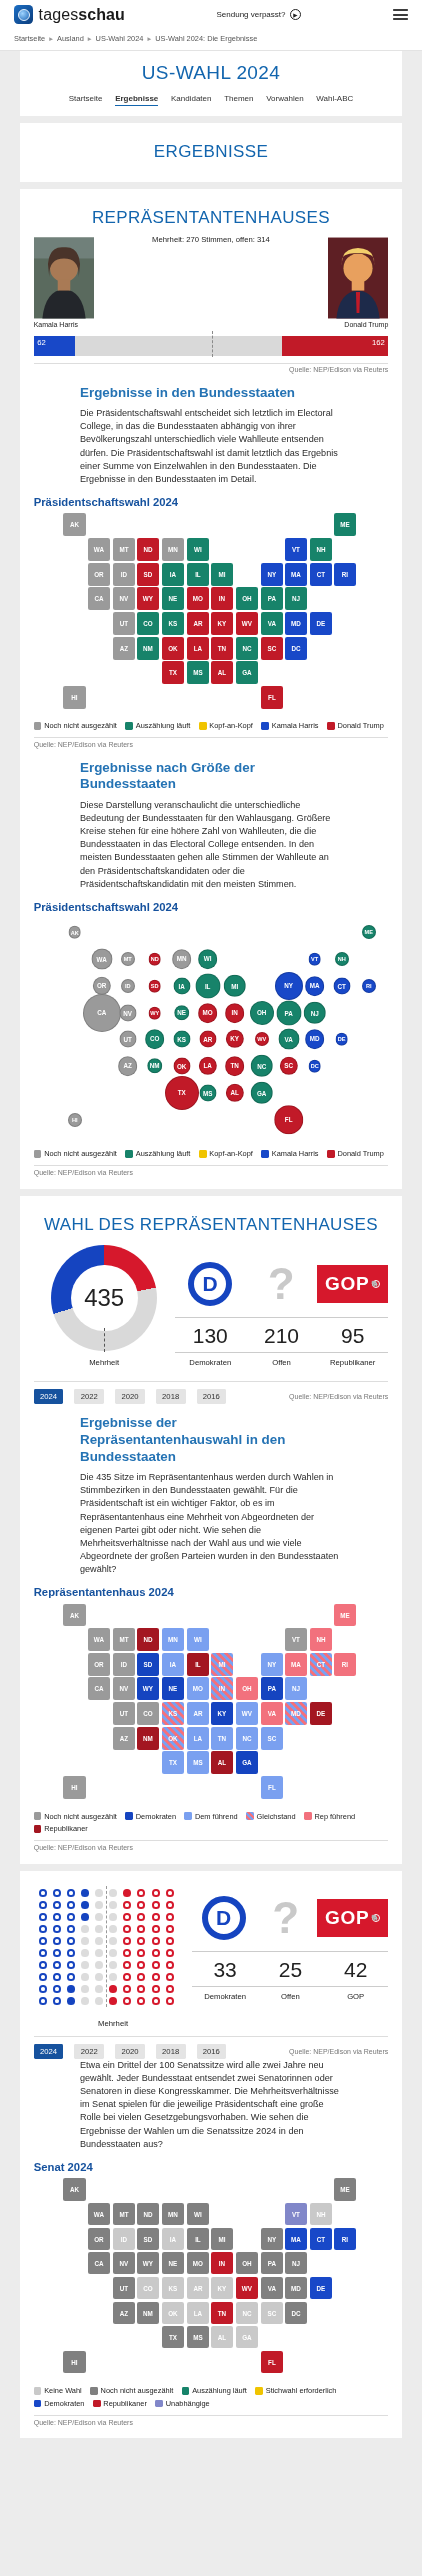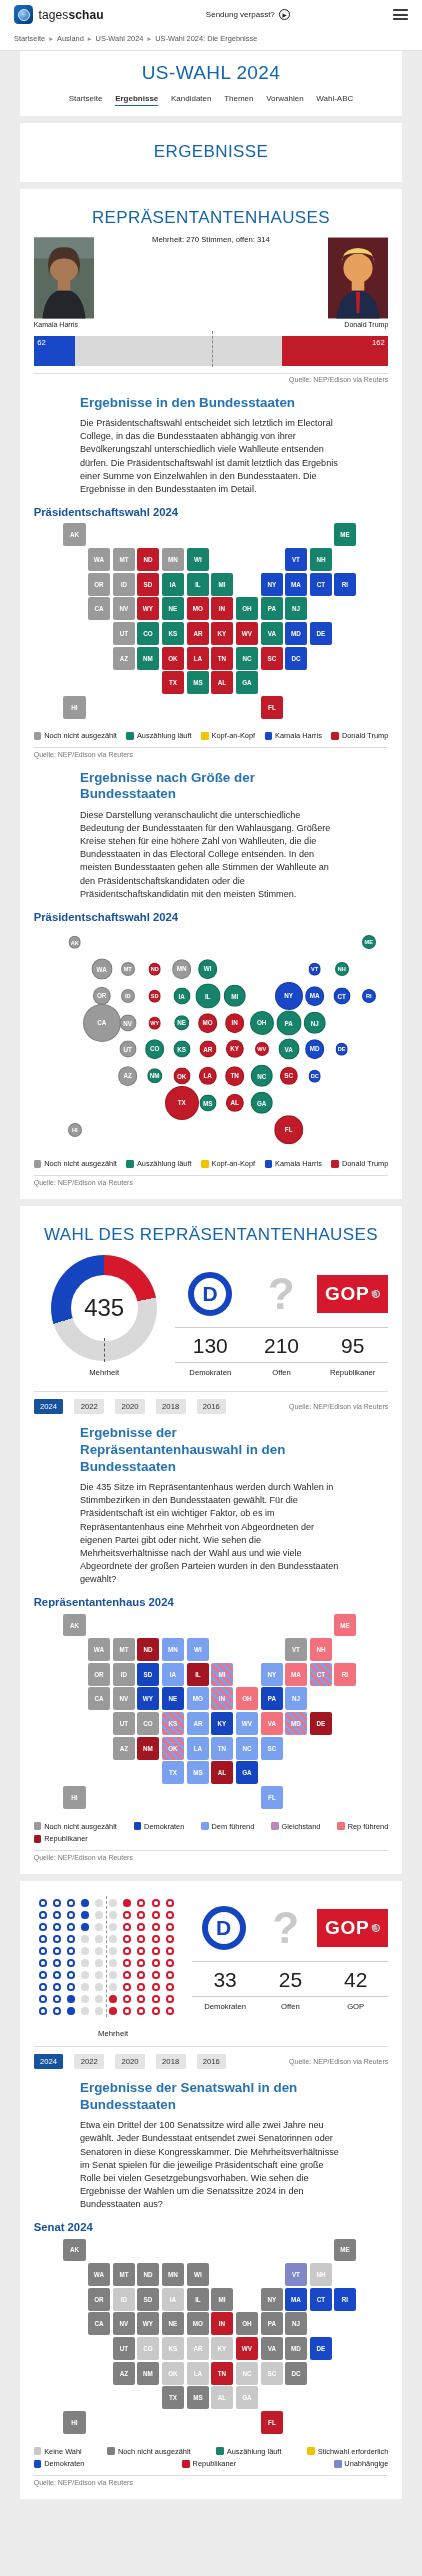--- a/index.html
+++ b/index.html
@@ -17,21 +17,21 @@
   .brand-icon {
     width:19px; height:19px; border-radius:4.2px;
     background:linear-gradient(135deg,#1c6ec4,#0b3d7c);
     display:flex; align-items:center; justify-content:center;
   }
   .brand-icon .globe {
     width:12px; height:12px; border-radius:50%;
     background:radial-gradient(circle at 35% 35%, #9fd4ff, #1a64b4);
     border:1.1px solid #e8f4ff;
   }
-  .brand-word { font-size:12px; color:#1b1b1b; letter-spacing:0.1px; }
+  .brand-word { font-size:16px; color:#1b1b1b; letter-spacing:0.1px; }
   .brand-word b { font-weight:bold; }
   .tagline { display:flex; align-items:center; gap:4.2px; font-size:8px; color:#222; }
   .play-icon {
     width:11.3px; height:11.3px; border:1px solid #222; border-radius:50%;
     display:inline-flex; align-items:center; justify-content:center; font-size:5.6px; color:#222;
   }
   .burger { width:15.5px; }
   .burger span { display:block; height:1.8px; background:#3c3c3c; margin:2.8px 0; border-radius:0.7px; }
   .breadcrumb {
     background:#fff; padding:4.2px 14px 7px; font-size:7.4px; color:#555;
@@ -45,21 +45,21 @@
   .nav-tab.active { font-weight:bold; border-bottom:1.8px solid #1265ae; }
   .section-title { text-align:center; color:#1265ae; font-size:17px; letter-spacing:0.4px; padding:9.8px 0 7px; font-weight:normal; }
   .lede { width:262px; margin:1.4px auto 4.2px; line-height:1.45; font-size:9.1px; color:#2b2b2b; }
   .sub-note { text-align:center; font-size:7.7px; color:#222; margin-bottom:5.6px; }
   .pres-row { position:relative; height:96px; margin-bottom:4.2px; }
   .portrait { width:60px; height:82px; position:absolute; top:1.4px; overflow:hidden; }
   .portrait.left { left:0; } .portrait.right { right:0; }
   .portrait svg { display:block; }
   .portrait-name { position:absolute; top:86px; font-size:7px; color:#222; }
   .portrait-name.left { left:0; } .portrait-name.right { right:0; }
-  .ec-bar { position:relative; height:30px; background:#d9d9d9; margin-top:2.8px;text-decoration:underline; }
+  .ec-bar { position:relative; height:20px; background:#d9d9d9; margin-top:2.8px;text-decoration:underline; }
   .ec-fill { position:absolute; top:0; bottom:0; }
   .ec-num { position:absolute; top:2.1px; font-size:7.7px; color:#fff; }
   .ec-marker { position:absolute; top:-4.2px; bottom:-1.4px; width:0; border-left:1.4px dashed #8a8a8a; }
   .divider { border-top:0.7px solid #ddd; margin:7px 0 2.8px; }
   .source { font-size:7px; color:#777; }
   .source.right { text-align:right; }
   .blue-h { color:#2573b4; font-size:13.4px; font-weight:bold; width:262px; margin:11.3px auto 5.6px; line-height:1.25; }
   .body-p { width:262px; margin:0 auto 7px; line-height:1.45; font-size:9.1px; color:#2b2b2b; }
   .map-h { color:#16529e; font-size:11.3px; font-weight:bold; margin:9.8px 0 4.2px; }
   .tile-map { position:relative; height:201px; }
@@ -67,21 +67,21 @@
     position:absolute; width:22.5px; height:22.5px; border-radius:2.1px;
     display:flex; align-items:center; justify-content:center;
     font-size:6.3px; font-weight:bold; color:#fff; cursor:pointer;
   }
   .bubble-map { position:relative; height:224px; }
   .bubble {
     position:absolute; border-radius:50%; display:flex; align-items:center; justify-content:center;
     font-size:6.3px; font-weight:bold; color:#fff; transform:translate(-50%,-50%);
     border:0.7px solid rgba(0,0,0,.18); cursor:pointer;
   }
-  .legend { display:flex; justify-content:space-between; flex-wrap:wrap; gap:3.5px 8.4px; margin:8.4px 0 1.4px; }
+  .legend { display:flex; justify-content:flex-start; flex-wrap:wrap; gap:3.5px 8.4px; margin:8.4px 0 1.4px; }
   .legend-item { display:flex; align-items:center; gap:2.8px; font-size:7.4px; color:#222; }
   .legend-swatch { width:7.7px; height:7.7px; border-radius:1.4px; }
   .donut-row { display:flex; align-items:flex-start; padding:2.8px 0 0; }
   .donut-wrap { width:141px; text-align:center; position:relative; }
   .donut { width:106px; height:106px; border-radius:50%; margin:0 auto; position:relative; }
   .donut-hole {
     position:absolute; inset:19.7px; background:#fff; border-radius:50%;
     display:flex; align-items:center; justify-content:center; font-size:24px; color:#222;
   }
   .donut-dash { position:absolute; left:50%; bottom:-1.4px; height:24px; border-left:1.4px dashed #555; }
@@ -638,21 +638,20 @@
     <div class="year-tabs" id="senate-years">
         <div class="year-tab active">2024</div>
         <div class="year-tab">2022</div>
         <div class="year-tab">2020</div>
         <div class="year-tab">2018</div>
         <div class="year-tab">2016</div>
       </div>
     <div class="source">Quelle: NEP/Edison via Reuters</div>
   </div>
 
-  <h3 class="blue-h">Ergebnisse der Senatswahl in den Bundesstaaten</h3>
   <p class="body-p">Etwa ein Drittel der 100 Senatssitze wird alle zwei Jahre neu gewählt. Jeder Bundesstaat entsendet zwei Senatorinnen oder Senatoren in diese Kongresskammer. Die Mehrheitsverhältnisse im Senat spielen für die jeweilige Präsidentschaft eine große Rolle bei vielen Gesetzgebungsvorhaben. Wie sehen die Ergebnisse der Wahlen um die Senatssitze 2024 in den Bundesstaaten aus?</p>
   <div class="map-h">Senat 2024</div>
   <div class="tile-map" id="map-senate">
       <div class="tile" style="left: 79px; top: 51px; background: rgb(201, 201, 201);">ID</div>
       <div class="tile" style="left: 128px; top: 51px; background: rgb(201, 201, 201);">IA</div>
       <div class="tile" style="left: 103px; top: 100px; background: rgb(201, 201, 201);">CO</div>
       <div class="tile" style="left: 128px; top: 100px; background: rgb(201, 201, 201);">KS</div>
       <div class="tile" style="left: 128px; top: 125px; background: rgb(201, 201, 201);">OK</div>
       <div class="tile" style="left: 153px; top: 100px; background: rgb(201, 201, 201);">AR</div>
       <div class="tile" style="left: 153px; top: 125px; background: rgb(201, 201, 201);">LA</div>

